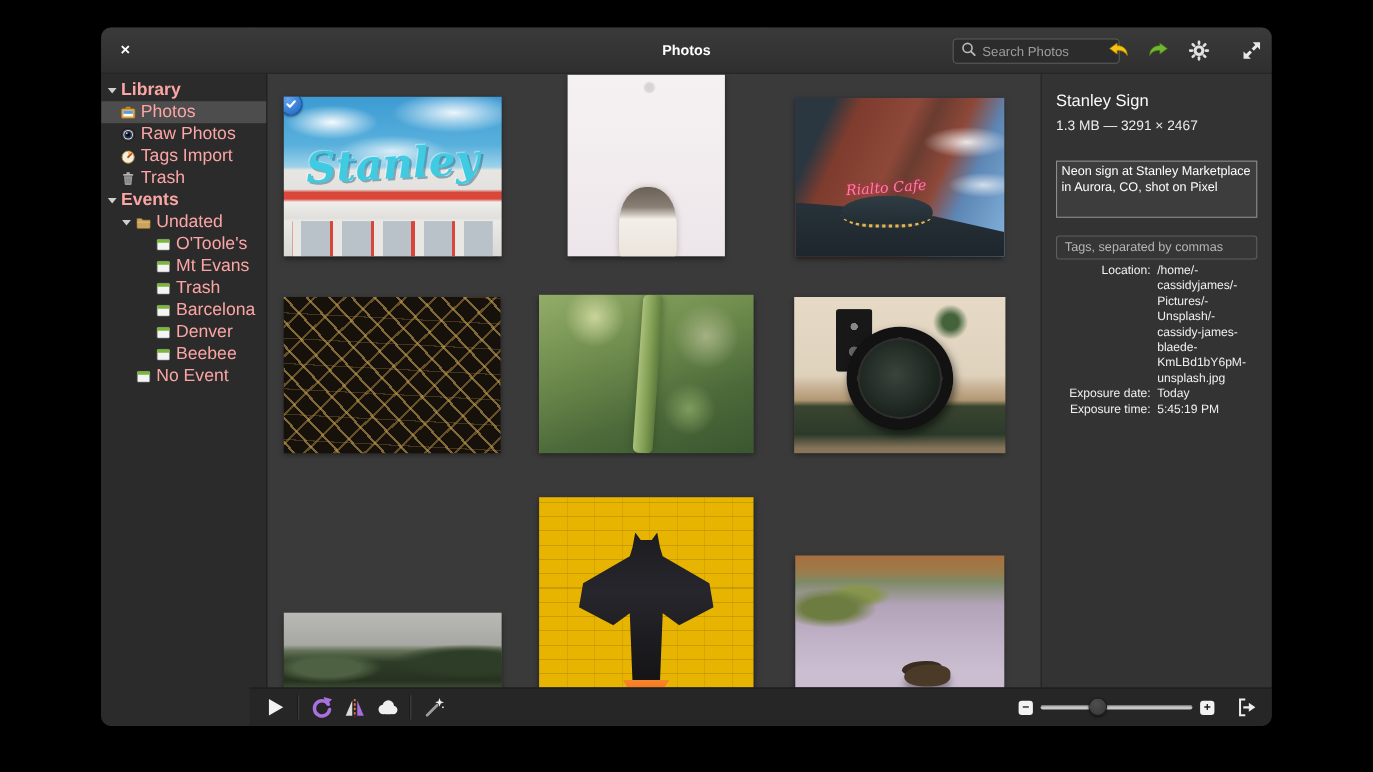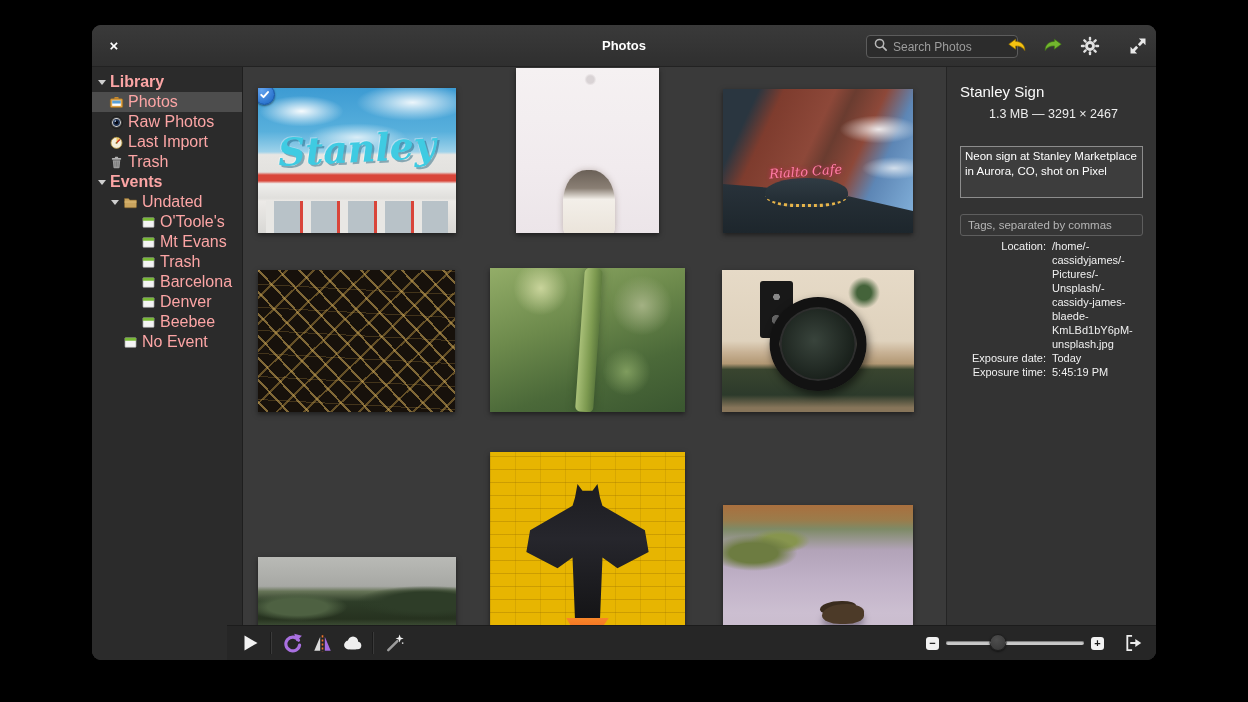--- a/index.html
+++ b/index.html
@@ -164,21 +164,21 @@
         #c0b1c7 50%, #ccbfd1 72%, #c6b7c8 100%); }
   .p-duck::after { content:""; position:absolute; left:52%; top:66%; width:22%; height:13%;
     background:#4c3a28; border-radius:60% 40% 45% 45%;
     box-shadow:-5px -6px 0 -3px #3a2c1e, 0 6px 6px rgba(90,80,100,.55); }
 
   
   .info { position:absolute; left:854px; top:42px; width:210px; height:558px;
           background:#333; border-left:1px solid #242424; padding:16px 13px;
           color:#f2f2f2; z-index:10; }
   .photo-title { font-size:15px; font-weight:normal; color:#fafafa; margin-bottom:7px; }
-  .photo-meta { font-size:12.5px; color:#ededed; margin-bottom:25px;margin-left:29px; }
+  .photo-meta { font-size:12.5px; color:#ededed; margin-bottom:25px; }
   .desc-box { width:100%; height:52px; background:#3d3d3d; border:1px solid #8d8d8d;
               color:#fff; font-size:11.5px; line-height:1.3; font-family:inherit;
               resize:none; outline:none; padding:2px 4px; margin-bottom:16px; display:block; }
   .tags-input { width:100%; height:22px; background:#363636; border:1px solid #5e5e5e;
                 border-radius:3px; color:#ccc; font-size:11.5px; font-family:inherit;
                 outline:none; padding:2px 7px; margin-bottom:4px; display:block; }
   .tags-input::placeholder { color:#b5b5b5; }
   .meta-row { display:grid; grid-template-columns:86px 1fr; column-gap:6px;
               font-size:11px; line-height:1.27; }
   .meta-label { text-align:right; color:#f0f0f0; }
@@ -291,21 +291,21 @@
 
     <div class="srow ind1">
       <span class="sicon">
         <svg width="15" height="15" viewBox="0 0 16 16">
           <circle cx="8" cy="8.4" r="5.9" fill="#f4eedb" stroke="#b3923f" stroke-width="0.9"></circle>
           <path d="M8 8.4 L8 2.8 A5.6 5.6 0 0 1 12.2 4.9 Z" fill="#e8c55a"></path>
           <line x1="8" y1="8.4" x2="11.6" y2="4.8" stroke="#cc2b22" stroke-width="1.5"></line>
           <circle cx="8" cy="8.4" r="1" fill="#8a6a20"></circle>
         </svg>
       </span>
-      <span>Last Import</span>
+      <span>Tags Import</span>
     </div>
 
     <div class="srow ind1">
       <span class="sicon">
         <svg width="15" height="15" viewBox="0 0 16 16">
           <rect x="6.2" y="1.8" width="3.6" height="1.6" rx="0.8" fill="#b2b2b2"></rect>
           <rect x="3" y="3.3" width="10" height="1.7" rx="0.85" fill="#b2b2b2"></rect>
           <path d="M4 5.6 h8 l-.7 7.4 a1.1 1.1 0 0 1 -1.1 1 h-4.4 a1.1 1.1 0 0 1 -1.1 -1 Z" fill="#9b9b9b"></path>
           <line x1="6.1" y1="7" x2="6.4" y2="12.4" stroke="#777" stroke-width="0.8"></line>
           <line x1="8" y1="7" x2="8" y2="12.4" stroke="#777" stroke-width="0.8"></line>

